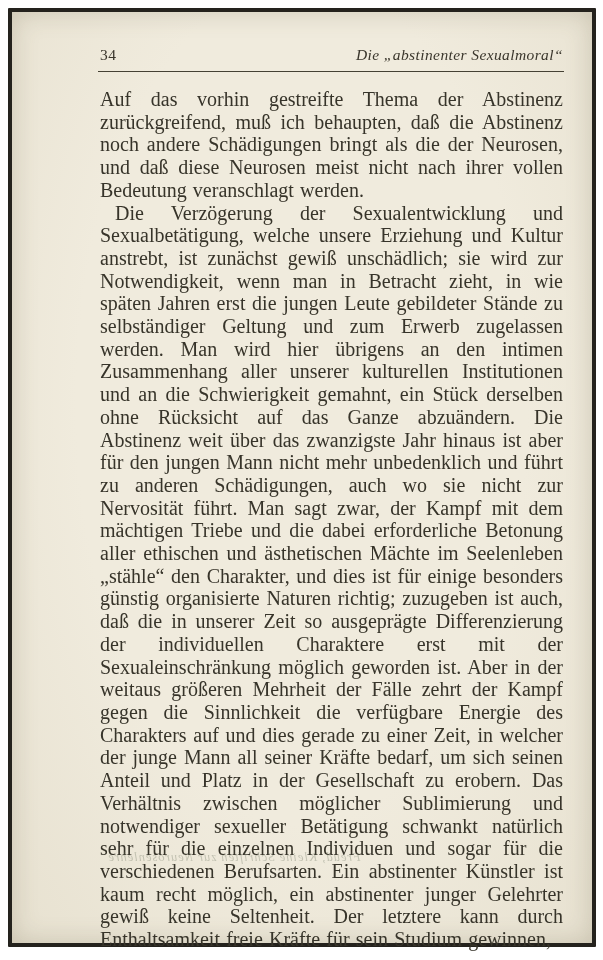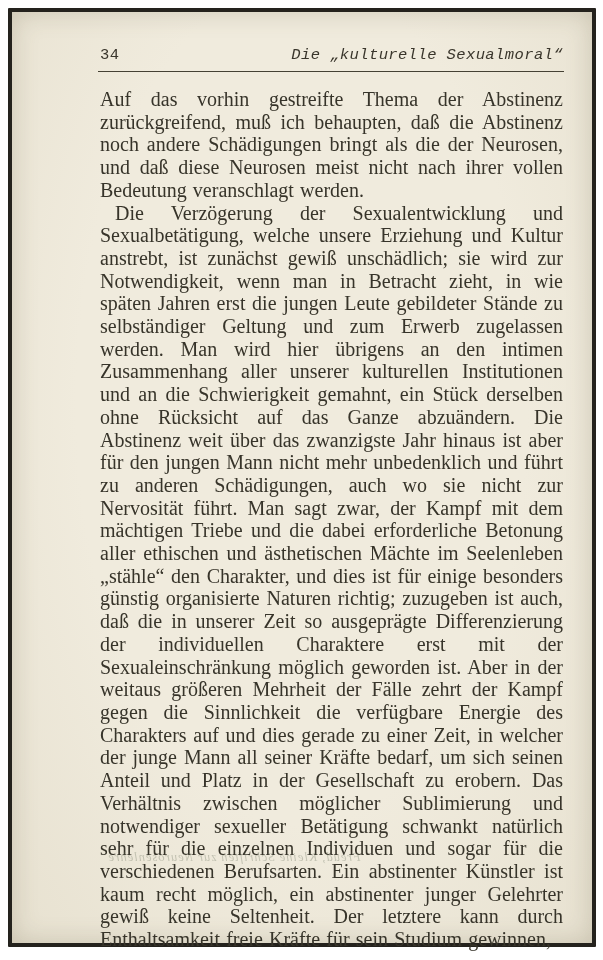--- a/index.html
+++ b/index.html
@@ -100,23 +100,23 @@
 </style>
 </head>
 <body>
 
 <div class="scan-wrap">
 
   <div class="page-edge"></div>
 
   <div class="paper">
 
-    <div class="header-row" style="position:absolute; left:88px; top:34px;font-family:Liberation Mono, monospace;">
+    <div class="header-row" style="position:absolute; left:88px; top:34px;">
       <span class="page-number">34</span>
-      <span class="running-title">Die „kulturelle Sexualmoral“</span>
+      <span class="running-title">Die „abstinenter Sexualmoral“</span>
     </div>
 
     <div class="header-rule" style="left:86px; top:59px;"></div>
 
     <div class="body-text" style="left:88px; top:76px;">
       <p>Auf das vorhin gestreifte Thema der Abstinenz zurückgreifend, muß ich behaupten, daß die Abstinenz noch andere Schädigungen bringt als die der Neurosen, und daß diese Neurosen meist nicht nach ihrer vollen Bedeutung veranschlagt werden.</p>
       <p class="indent">Die Verzögerung der Sexualentwicklung und Sexualbetätigung, welche unsere Erziehung und Kultur anstrebt, ist zunächst gewiß unschädlich; sie wird zur Notwendigkeit, wenn man in Betracht zieht, in wie späten Jahren erst die jungen Leute gebildeter Stände zu selbständiger Geltung und zum Erwerb zugelassen werden. Man wird hier übrigens an den intimen Zusammenhang aller unserer kulturellen Institutionen und an die Schwierigkeit gemahnt, ein Stück derselben ohne Rücksicht auf das Ganze abzuändern. Die Abstinenz weit über das zwanzigste Jahr hinaus ist aber für den jungen Mann nicht mehr unbedenklich und führt zu anderen Schädigungen, auch wo sie nicht zur Nervosität führt. Man sagt zwar, der Kampf mit dem mächtigen Triebe und die dabei erforderliche Betonung aller ethischen und ästhetischen Mächte im Seelenleben „stähle“ den Charakter, und dies ist für einige besonders günstig organisierte Naturen richtig; zuzugeben ist auch, daß die in unserer Zeit so ausgeprägte Differenzierung der individuellen Charaktere erst mit der Sexualeinschränkung möglich geworden ist. Aber in der weitaus größeren Mehrheit der Fälle zehrt der Kampf gegen die Sinnlichkeit die verfügbare Energie des Charakters auf und dies gerade zu einer Zeit, in welcher der junge Mann all seiner Kräfte bedarf, um sich seinen Anteil und Platz in der Gesellschaft zu erobern. Das Verhältnis zwischen möglicher Sublimierung und notwendiger sexueller Betätigung schwankt natürlich sehr für die einzelnen Individuen und sogar für die verschiedenen Berufsarten. Ein abstinenter Künstler ist kaum recht möglich, ein abstinenter junger Gelehrter gewiß keine Seltenheit. Der letztere kann durch Enthaltsamkeit freie Kräfte für sein Studium gewinnen,</p>
     </div>
 
     <div class="showthrough" style="left:92px; top:838px;">Freud, Kleine Schriften zur Neurosenlehre</div>

